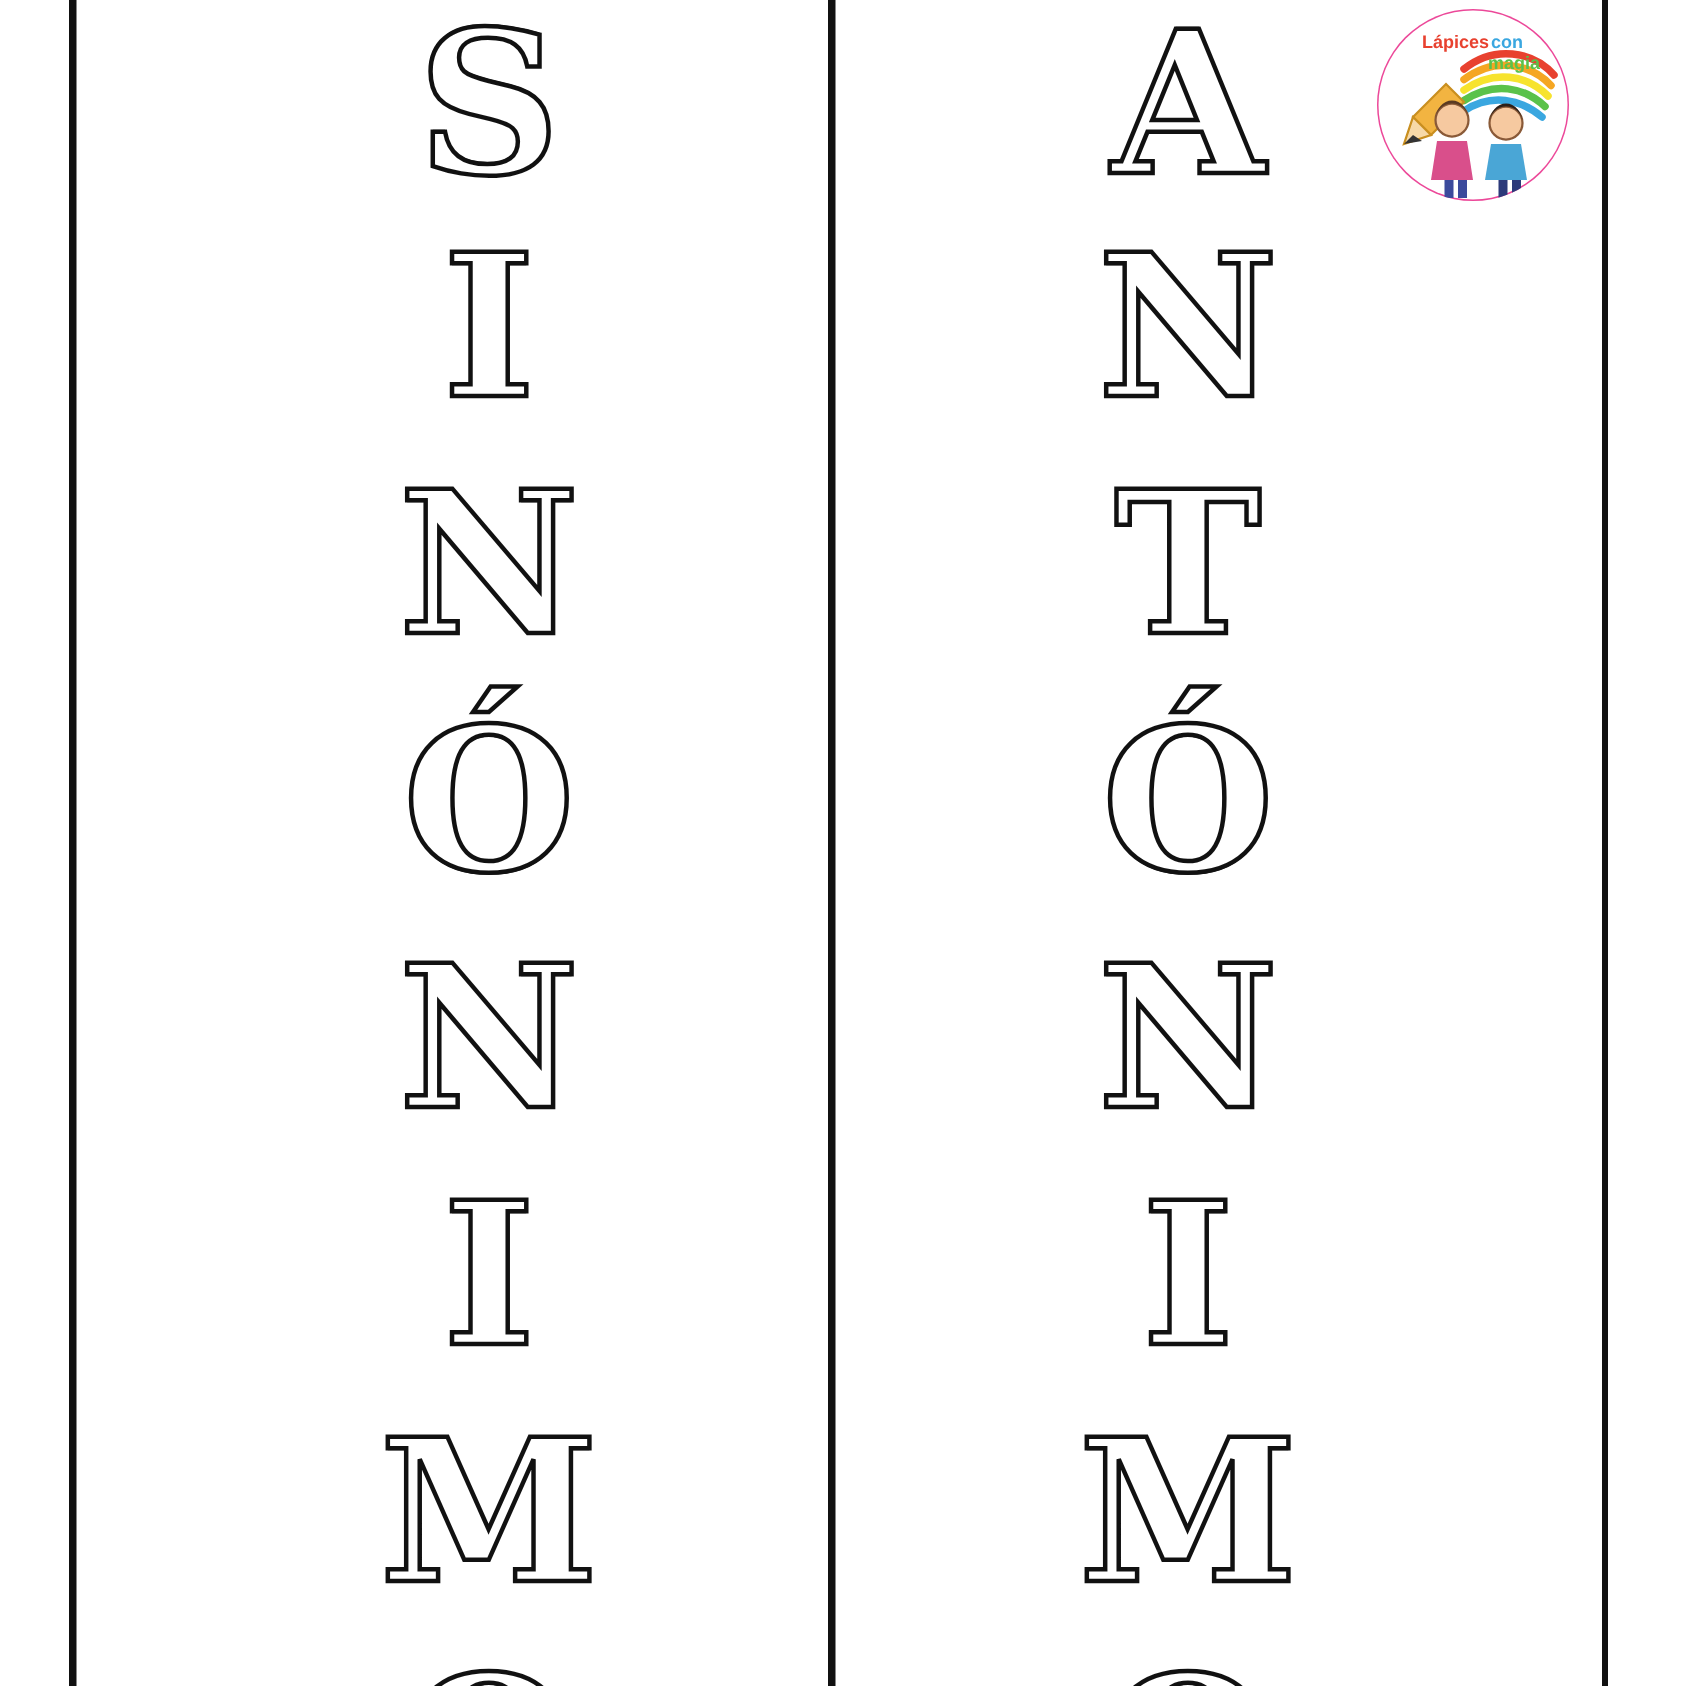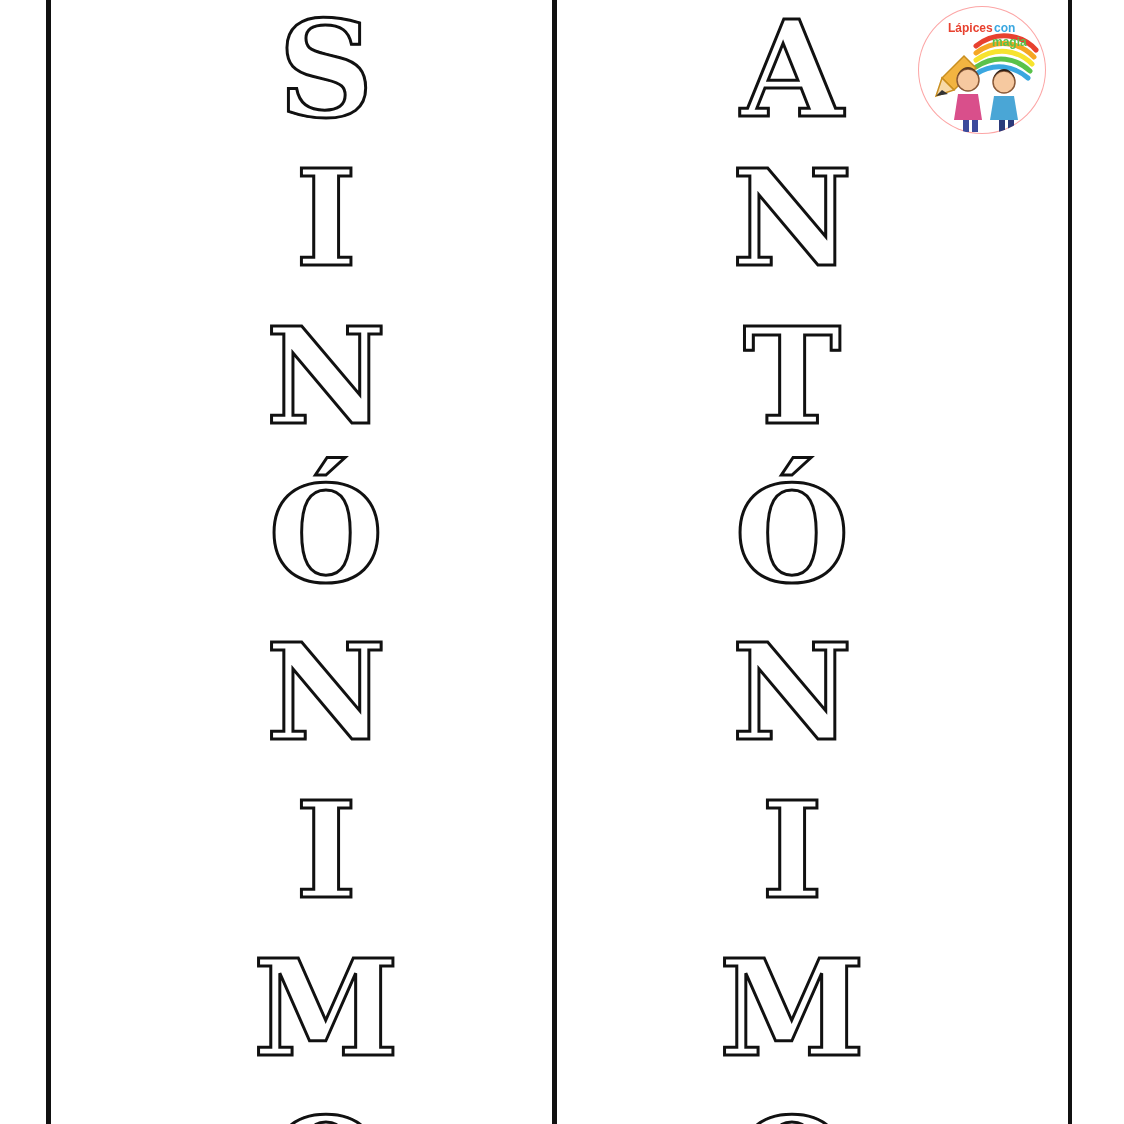--- a/index.html
+++ b/index.html
@@ -60,21 +60,21 @@
   .letter.first { height: 140px; line-height: 140px; }
 
   
   .logo {
     position: absolute;
     left: 918px;
     top: 6px;
     width: 128px;
     height: 128px;
     border-radius: 50%;
-    background: #fca5a5;
+    background: #ec4899;
     overflow: hidden;
   }
   .logo svg { display: block; }
 </style>
 </head>
 <body>
 
 <div class="sheet">
 
   <div class="rule rule-left"></div>

